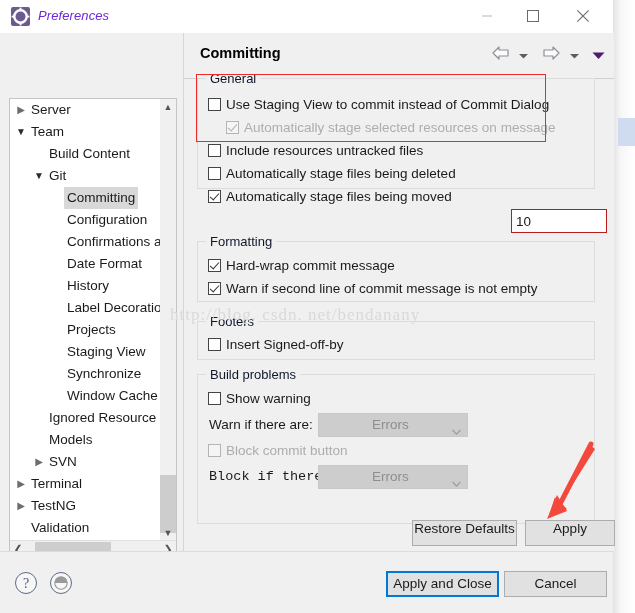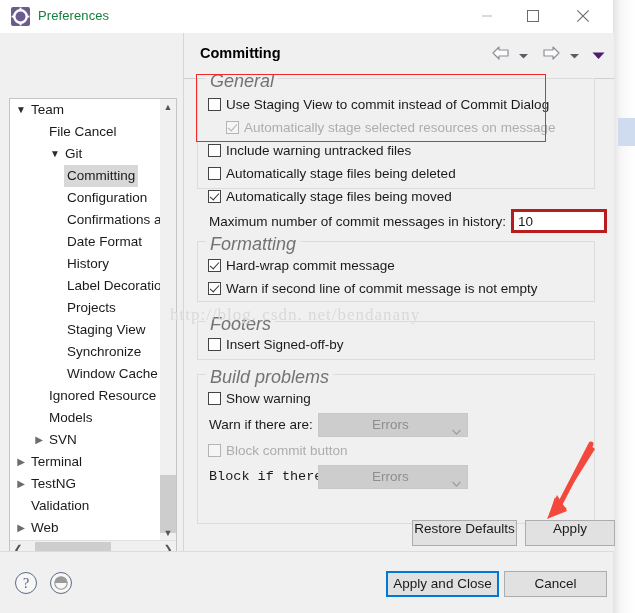--- a/index.html
+++ b/index.html
@@ -31,21 +31,21 @@
   .titlebar {
     position: absolute; left: 0; top: 0; width: 613px; height: 33px;
     background: #ffffff;
     border-bottom: 1px solid #ffffff;
   }
   .title-icon {
     position: absolute; left: 11px; top: 7px; width: 19px; height: 19px;
   }
   .title-text {
     position: absolute; left: 38px; top: 8px;
-    font-size: 13px; color: #15803d; letter-spacing: .1px;
+    font-size: 13px; color: #6d28d9; letter-spacing: .1px; font-style: italic;
   }
   .winbtn {
     position: absolute; top: 0; width: 45px; height: 32px;
     cursor: default;
   }
   .winbtn svg { position: absolute; left: 50%; top: 50%; transform: translate(-50%,-50%); }
   .btn-min  { right: 104px; }
   .btn-max  { right: 58px; }
   .btn-close{ right: 8px; }
 
@@ -139,21 +139,21 @@
 
   
   .group {
     position: absolute; left: 13px; width: 398px;
     border: 1px solid #dcdcdc; box-sizing: border-box;
     background: transparent;
   }
   .group > .glabel {
     position: absolute; left: 8px; top: -8px;
     background: #f0f0f0; padding: 0 4px;
-    font-size: 18px; color: #737373; font-style: italic;
+    font-size: 13px; color: #0f172a;
   }
   .chk-row {
     position: absolute; left: 10px; height: 20px; line-height: 20px;
     font-size: 13.5px; color: #1a1a1a; white-space: nowrap;
     cursor: default;
   }
   .chk {
     display: inline-block; width: 13px; height: 13px;
     border: 1px solid #444; background: #fff;
     vertical-align: -2px; margin-right: 5px; position: relative;
@@ -166,21 +166,21 @@
   }
   .chk.dis { border-color: #b4b4b4; background: #f5f5f5; }
   .chk.dis.checked::after { border-color: #b0b0b0; }
   .row-dis { color: #adadad; }
 
   .label-plain {
     position: absolute; height: 20px; line-height: 20px;
     font-size: 13.5px; color: #1a1a1a; white-space: nowrap;
   }
   .num-input {
-    position: absolute; border: 3px solid #b91c1c; background: #fff;
+    position: absolute; border: 1px solid #b91c1c; background: #fff;
     font-family: "Liberation Sans", sans-serif; font-size: 13.5px;
     color: #1a1a1a; padding: 0 4px; box-sizing: border-box; outline: none;
   }
   .combo-dis {
     position: absolute; background: #cdcdcd; border: 1px solid #c8c8c8;
     box-sizing: border-box; height: 24px;
   }
   .combo-dis .ctxt {
     position: absolute; left: 6px; top: 3px;
     font-size: 13.5px; color: #8e8e8e; margin-left: 47px;
@@ -261,23 +261,24 @@
         <line x1="0.8" y1="0.8" x2="12.2" y2="12.2" stroke="#6c6c6c" stroke-width="1.1"></line>
         <line x1="12.2" y1="0.8" x2="0.8" y2="12.2" stroke="#6c6c6c" stroke-width="1.1"></line>
       </svg>
     </div>
   </div>
 
   <div class="left-panel">
 
     <div class="tree-box">
       <div class="tree-scroll-area" id="tree-list">
+          <div class="tree-item" style="padding-left: 4px;"><span class="arrow">▶</span><span class="lbl">Server</span></div>
           <div class="tree-item" style="padding-left: 4px;"><span class="arrow down">▼</span><span class="lbl">Team</span></div>
-          <div class="tree-item" style="padding-left: 22px;"><span class="arrow blank">▶</span><span class="lbl">File Cancel</span></div>
-          <div class="tree-item" style="padding-left: 22px; margin-left: 16px;"><span class="arrow down">▼</span><span class="lbl">Git</span></div>
+          <div class="tree-item" style="padding-left: 22px;"><span class="arrow blank">▶</span><span class="lbl">Build Content</span></div>
+          <div class="tree-item" style="padding-left: 22px;"><span class="arrow down">▼</span><span class="lbl">Git</span></div>
           <div class="tree-item selected" style="padding-left: 40px;"><span class="arrow blank">▶</span><span class="lbl">Committing</span></div>
           <div class="tree-item" style="padding-left: 40px;"><span class="arrow blank">▶</span><span class="lbl">Configuration</span></div>
           <div class="tree-item" style="padding-left: 40px;"><span class="arrow blank">▶</span><span class="lbl">Confirmations a</span></div>
           <div class="tree-item" style="padding-left: 40px;"><span class="arrow blank">▶</span><span class="lbl">Date Format</span></div>
           <div class="tree-item" style="padding-left: 40px;"><span class="arrow blank">▶</span><span class="lbl">History</span></div>
           <div class="tree-item" style="padding-left: 40px;"><span class="arrow blank">▶</span><span class="lbl">Label Decoratio</span></div>
           <div class="tree-item" style="padding-left: 40px;"><span class="arrow blank">▶</span><span class="lbl">Projects</span></div>
           <div class="tree-item" style="padding-left: 40px;"><span class="arrow blank">▶</span><span class="lbl">Staging View</span></div>
           <div class="tree-item" style="padding-left: 40px;"><span class="arrow blank">▶</span><span class="lbl">Synchronize</span></div>
           <div class="tree-item" style="padding-left: 40px;"><span class="arrow blank">▶</span><span class="lbl">Window Cache</span></div>
@@ -342,32 +343,31 @@
 
       <div class="chk-row" style="top:16px;">
         <span class="chk"></span><span>Use Staging View to commit instead of Commit Dialog</span>
       </div>
 
       <div class="chk-row row-dis" style="top:39px; left:28px;">
         <span class="chk dis checked"></span><span>Automatically stage selected resources on message</span>
       </div>
 
       <div class="chk-row" style="top:62px;">
-        <span class="chk"></span><span>Include warning untracked files</span>
+        <span class="chk"></span><span>Include resources untracked files</span>
       </div>
 
       <div class="chk-row" style="top:85px;">
         <span class="chk"></span><span>Automatically stage files being deleted</span>
       </div>
 
       <div class="chk-row" style="top:108px;">
         <span class="chk checked"></span><span>Automatically stage files being moved</span>
       </div>
 
-      <div class="label-plain" style="left:11px; top:133px;">Maximum number of commit messages in history:</div>
       <input class="num-input" style="left: 313px; top: 130px; width: 96px; height: 24px;" value="10">
     </div>
 
     <div class="group" style="top:208px; height:61px;">
       <span class="glabel">Formatting</span>
       <div class="chk-row" style="top:37px;">
         <span class="chk checked"></span><span>Warn if second line of commit message is not empty</span>
       </div>
       <div class="chk-row" style="top:14px;">
         <span class="chk checked"></span><span>Hard-wrap commit message</span>

